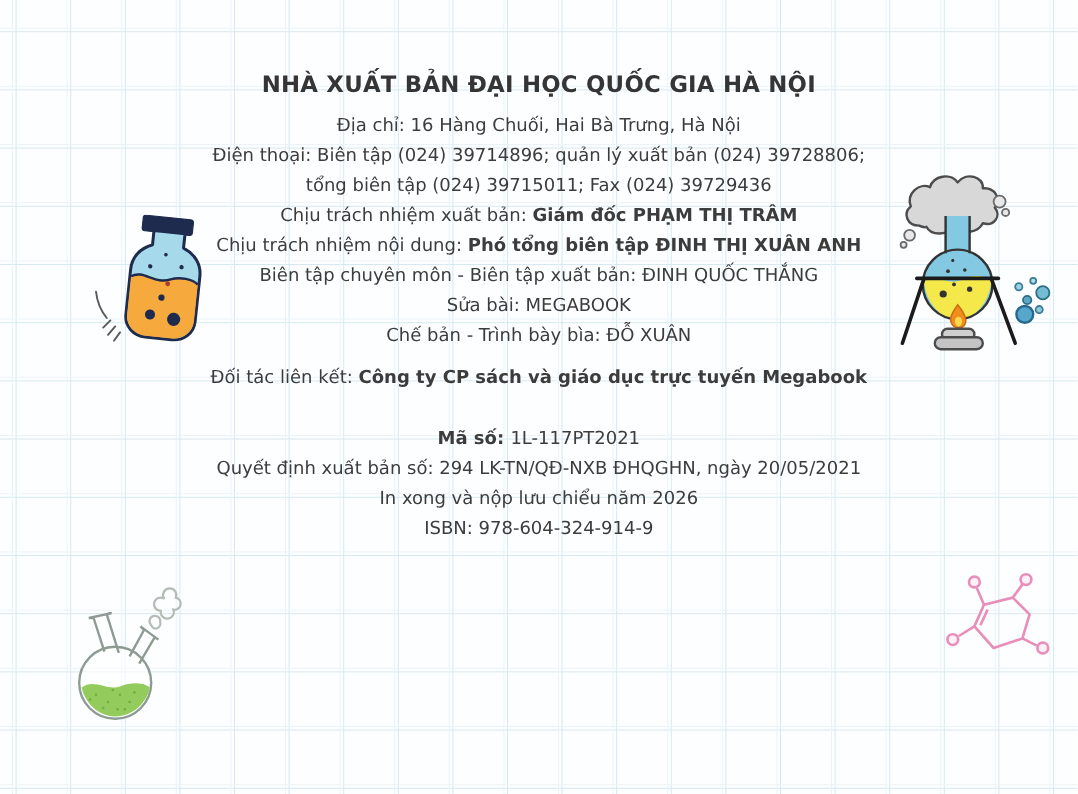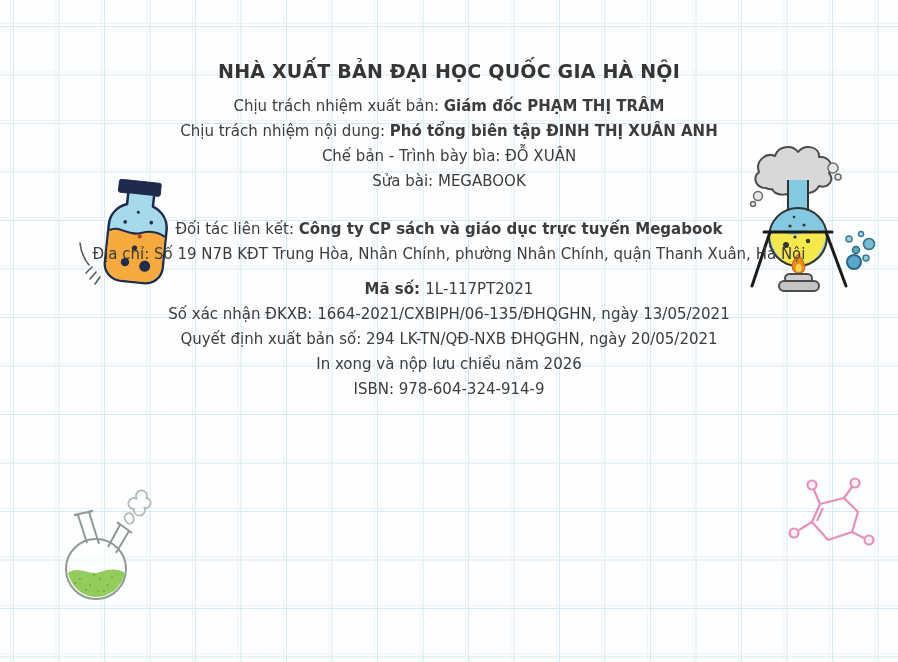--- a/index.html
+++ b/index.html
@@ -20,23 +20,23 @@
   }
   .content {
     position:absolute; inset:0; padding-top:60px;
     text-align:center; color:#3c3c3c; font-size:15px;
   }
   h1.title {
     margin:0 16px 10px; font-size:19px; font-weight:600;
     letter-spacing:.2px; color:#353535;
   }
   .sec .line { line-height:25px; white-space:nowrap; }
-  .sec-resp    { margin-top:12px; }
-  .sec-partner { margin-top:23px;  }
-  .sec-print   { margin-top:10px; }
+  .sec-resp    { }
+  .sec-partner { margin-top:10px;  }
+  .sec-print   { margin-top:26px; }
   .b { font-weight:700; }
   .deco { position:absolute; }
   .deco-potion   { left:70px;  top:179px; }
   .deco-heated   { left:728px; top:140px; }
   .deco-green    { left:42px;  top:487px; }
   .deco-molecule { left:784px; top:474px; }
 </style>
 </head>
 <body>
 
@@ -143,32 +143,36 @@
       <path d="M28,48 L15,56"></path>
       <circle cx="28" cy="11" r="4.5" fill="#fdf1f7"></circle>
       <circle cx="71" cy="9" r="4.5" fill="#fdf1f7"></circle>
       <circle cx="85" cy="66" r="4.5" fill="#fdf1f7"></circle>
       <circle cx="10" cy="59" r="4.5" fill="#fdf1f7"></circle>
     </g>
   </svg>
 
   <main class="content">
     <h1 class="title">NHÀ XUẤT BẢN ĐẠI HỌC QUỐC GIA HÀ NỘI</h1>
+    <section class="sec sec-contact">
+        <div class="line"><span>Địa chỉ: 16 Hàng Chuối, Hai Bà Trưng, Hà Nội</span></div>
+        <div class="line"><span>Điện thoại: Biên tập (024) 39714896; quản lý xuất bản (024) 39728806;</span></div>
+        <div class="line"><span>tổng biên tập (024) 39715011; Fax (024) 39729436</span></div>
+      </section>
     <section class="sec sec-resp">
         <div class="line"><span>Chịu trách nhiệm xuất bản: </span><span class="b">Giám đốc PHẠM THỊ TRÂM</span></div>
         <div class="line"><span>Chịu trách nhiệm nội dung: </span><span class="b">Phó tổng biên tập ĐINH THỊ XUÂN ANH</span></div>
+        <div class="line"><span>Biên tập chuyên môn - Biên tập xuất bản: ĐINH QUỐC THẮNG</span></div>
+        <div class="line"><span>Sửa bài: MEGABOOK</span></div>
         <div class="line"><span>Chế bản - Trình bày bìa: ĐỖ XUÂN</span></div>
-        <div class="line"><span>Sửa bài: MEGABOOK</span></div>
       </section>
     <section class="sec sec-partner">
         <div class="line"><span>Đối tác liên kết: </span><span class="b">Công ty CP sách và giáo dục trực tuyến Megabook</span></div>
-        <div class="line"><span>Địa chỉ: Số 19 N7B KĐT Trung Hòa, Nhân Chính, phường Nhân Chính, quận Thanh Xuân, Hà Nội</span></div>
       </section>
     <section class="sec sec-print">
         <div class="line"><span class="b">Mã số: </span><span>1L-117PT2021</span></div>
-        <div class="line"><span>Số xác nhận ĐKXB: 1664-2021/CXBIPH/06-135/ĐHQGHN, ngày 13/05/2021</span></div>
         <div class="line"><span>Quyết định xuất bản số: 294 LK-TN/QĐ-NXB ĐHQGHN, ngày 20/05/2021</span></div>
         <div class="line"><span>In xong và nộp lưu chiểu năm 2026</span></div>
         <div class="line"><span>ISBN: 978-604-324-914-9</span></div>
       </section>
   </main>
 
 </div>
 
 </body></html>

